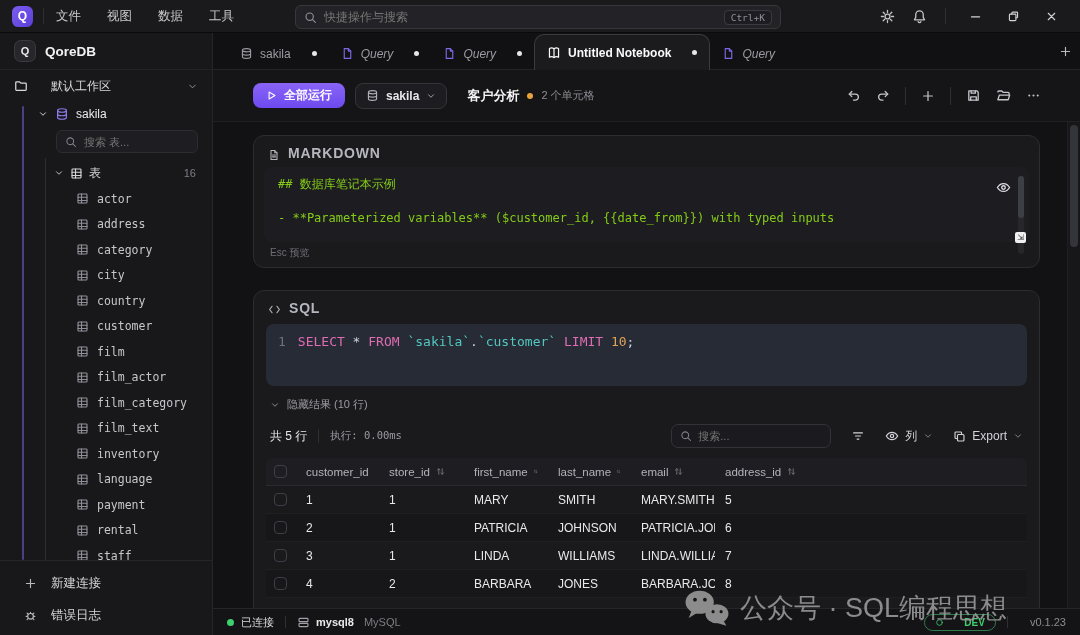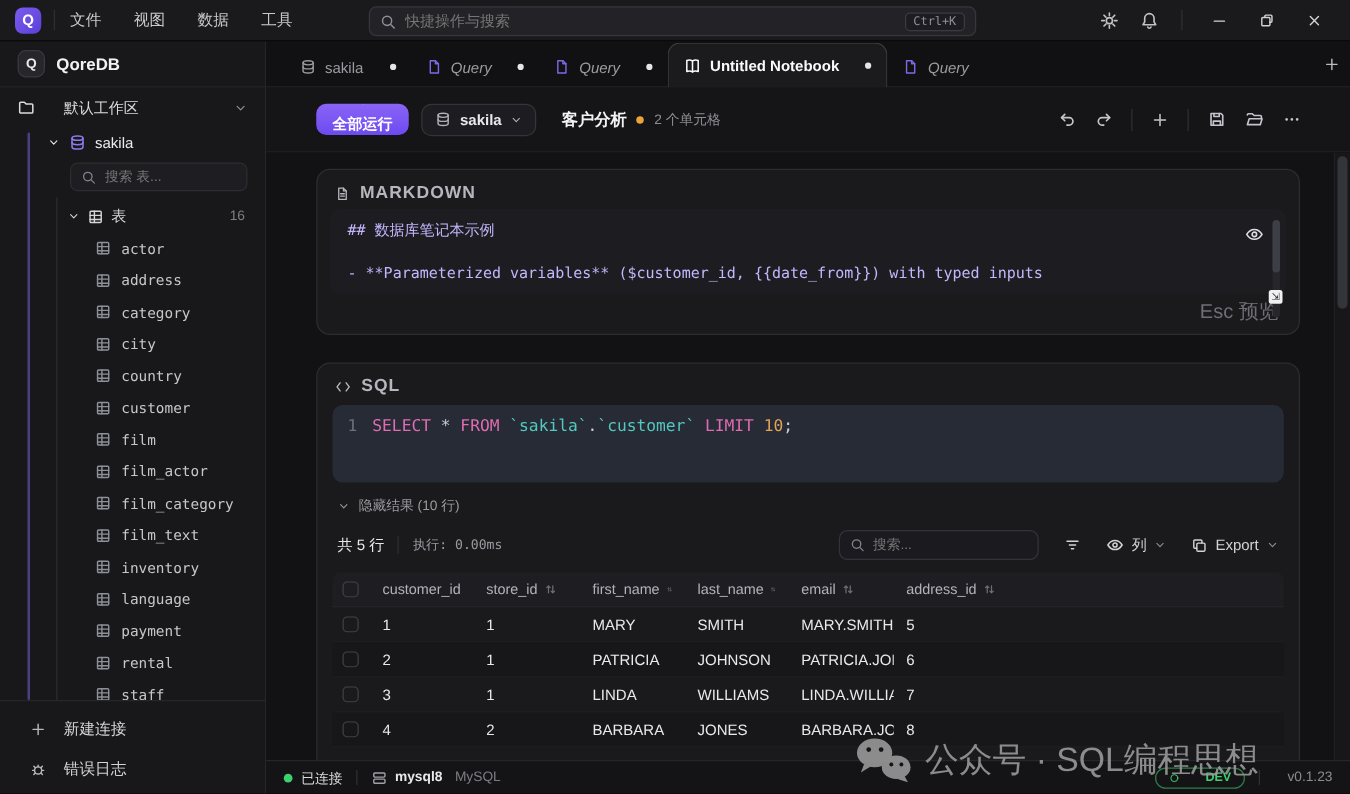--- a/index.html
+++ b/index.html
@@ -55,39 +55,39 @@
   .tabbar { height:37px; background:#111113; border-bottom:1px solid #242428; display:flex; align-items:flex-end; padding-left:15px; }
   .tab { height:31px; display:flex; align-items:center; gap:7px; padding:0 12px; font-size:12px; color:#9b9ba3; }
   .tab .dot { width:5px; height:5px; border-radius:50%; background:#e6e6ea; margin-left:14px; }
   .tab.query .tlabel { font-style:italic; }
   .tab .ticon.purple { color:#7e68e6; }
   .tab.active { height:36px; background:#1b1b1e; border:1px solid #3a3a40; border-bottom:none; border-radius:10px 10px 0 0; color:#fafafa; font-weight:bold; margin-bottom:-1px; }
   .newtab { margin-left:auto; align-self:center; width:30px; height:26px; display:flex; align-items:center; justify-content:center; color:#bcbcc4; font-size:15px; }
 
   
   .nbbar { height:52px; background:#151517; border-bottom:1px solid #202024; display:flex; align-items:center; padding:0 32px 0 40px; }
-  .run-btn { height:25px; display:flex; align-items:center; gap:7px; padding:0 13px; background:linear-gradient(180deg,#8a64f6,#6d4af0); border-radius:8px; color:#fff; font-size:12px; font-weight:bold;flex-direction:column; }
+  .run-btn { height:25px; display:flex; align-items:center; gap:7px; padding:0 13px; background:linear-gradient(180deg,#8a64f6,#6d4af0); border-radius:8px; color:#fff; font-size:12px; font-weight:bold; }
   .conn-select { margin-left:10px; height:26px; display:flex; align-items:center; gap:7px; padding:0 10px; background:#1d1d21; border:1px solid #34343a; border-radius:8px; color:#e8e8ec; font-size:12px; font-weight:bold; }
   .conn-select .chev, .conn-select .dbi { color:#b0b0b8; }
   .nb-title-wrap { margin-left:20px; display:flex; align-items:center; }
   .nb-title { font-size:13px; font-weight:bold; color:#f4f4f6; }
   .nb-dot { width:6px; height:6px; border-radius:50%; margin:0 8px; }
   .nb-cells { font-size:11px; color:#8d8d95; }
   .nb-right { margin-left:auto; display:flex; align-items:center; }
   .nb-icon { width:30px; height:26px; display:flex; align-items:center; justify-content:center; color:#c4c4cc; }
   .nb-sep { width:1px; height:18px; background:#2e2e34; margin:0 7px; }
 
   
   .content { position:relative; height:486px; background:#121214; padding:13px 40px 0; overflow:hidden; }
   .cell { background:#1a1a1d; border:1px solid #2c2c31; border-radius:11px; }
   .cell-header { display:flex; align-items:flex-end; gap:8px; padding:9px 14px 6px; color:#b6b6be; font-size:14px; font-weight:bold; letter-spacing:0.8px; }
 
   .md-cell { height:133px; display:flex; flex-direction:column; position:relative; }
-  .md-body { flex:1; margin:0 10px; background:#1d1d21; border-radius:8px; padding:9px 14px 4px; font-family:"DejaVu Sans Mono", monospace; font-size:12px; line-height:17px; color:#c4b5fd; overflow:hidden; }
-  .md-footer { padding:4px 16px 7px; font-size:16px; color:#6e6e76;text-align:right; }
+  .md-body { flex:1; margin:0 10px; background:#1d1d21; border-radius:8px; padding:9px 14px 4px; font-family:"DejaVu Sans Mono", monospace; font-size:12px; line-height:17px; color:#84cc16; overflow:hidden; }
+  .md-footer { padding:4px 16px 7px; font-size:10px; color:#6e6e76; }
   .md-eye { position:absolute; right:28px; top:44px; color:#dcdce2; }
   .md-scroll { position:absolute; right:15px; top:40px; width:6px; height:78px; background:#26262b; border-radius:3px; }
   .md-thumb { width:6px; height:42px; background:#3e3e46; border-radius:3px; }
   .md-resize { position:absolute; right:13px; bottom:24px; width:11px; height:11px; background:#f0f0f2; border-radius:2px; color:#222; font-size:8px; line-height:11px; text-align:center; }
 
   .sql-cell { margin-top:22px; height:330px; display:flex; flex-direction:column; }
   .editor { margin:2px 12px 0; height:62px; background:#262b35; border-radius:8px; padding:8px 12px; font-family:"DejaVu Sans Mono", monospace; font-size:13px; line-height:20px; display:flex; gap:12px; }
   .lineno { color:#6b7280; }
   .code-line span { white-space:pre; }
   .tok-keyword { color:#e06cb4; }

